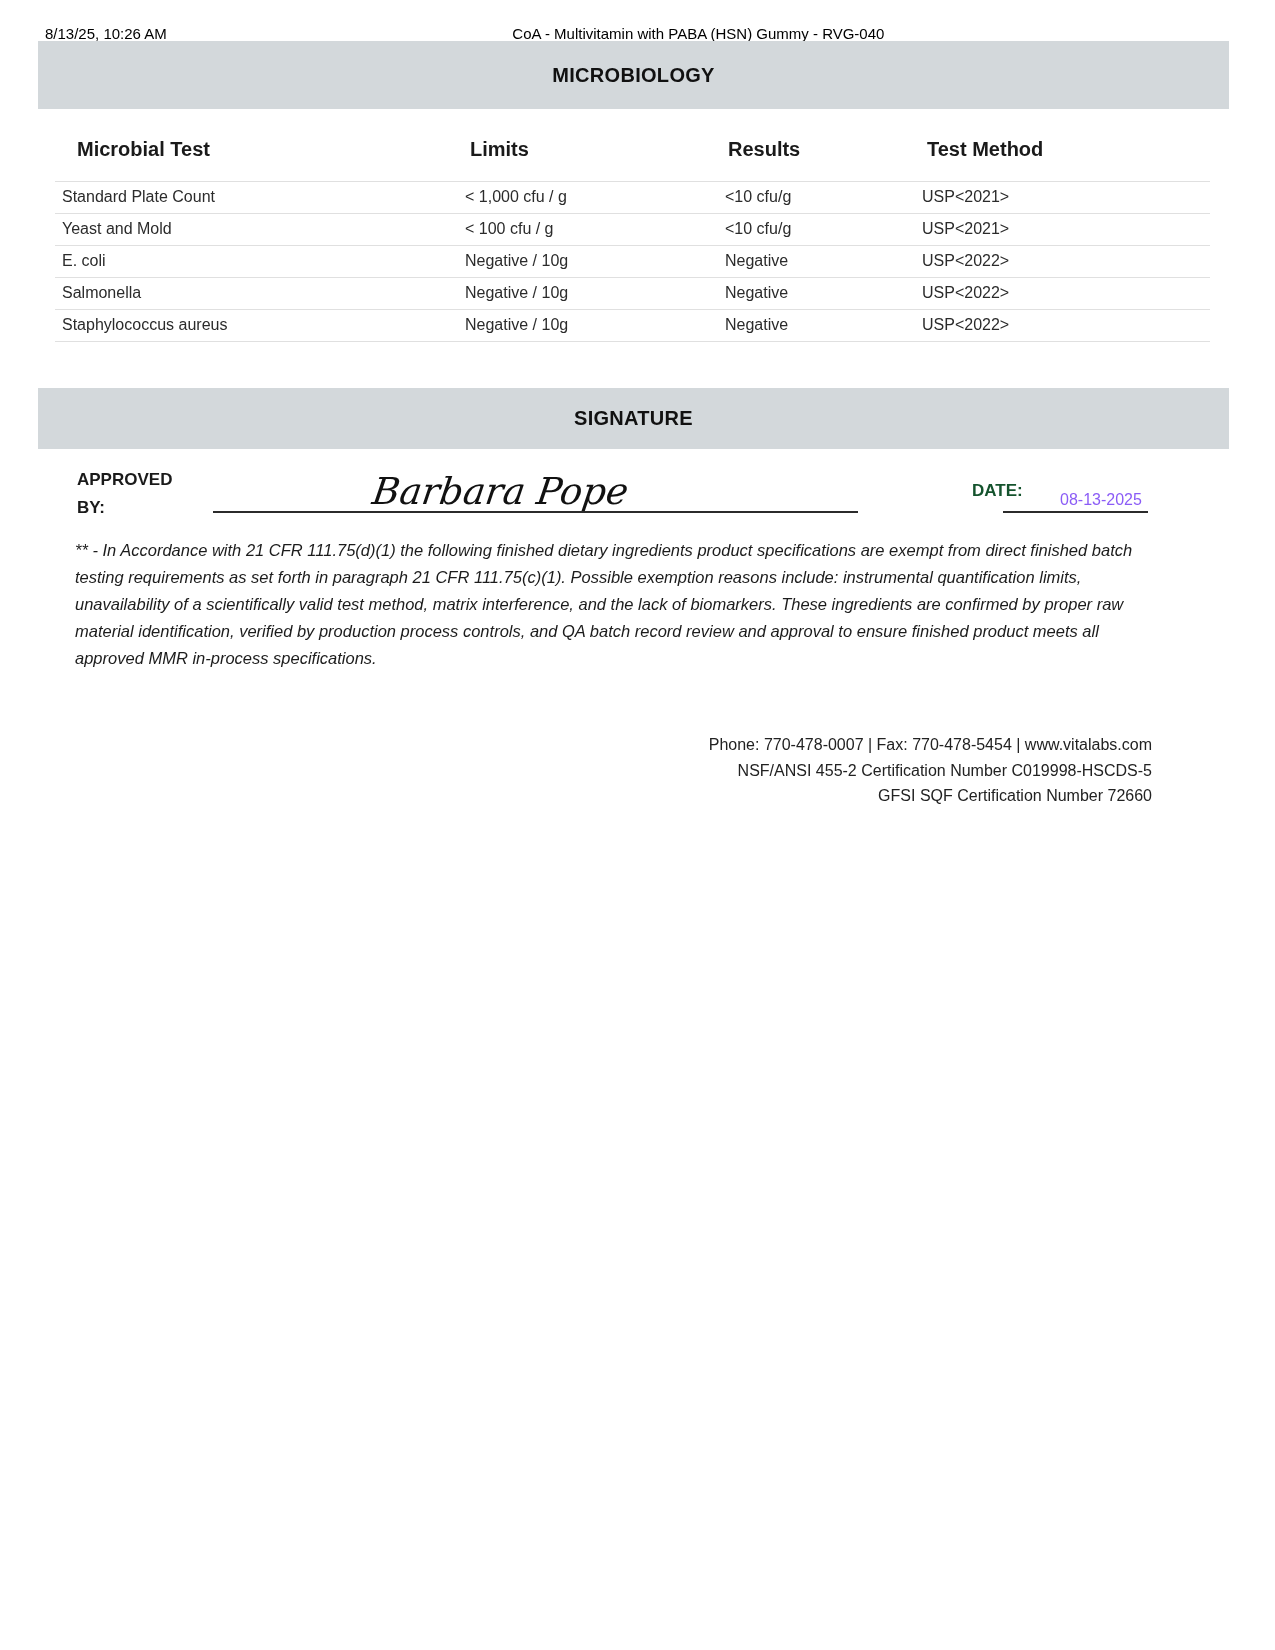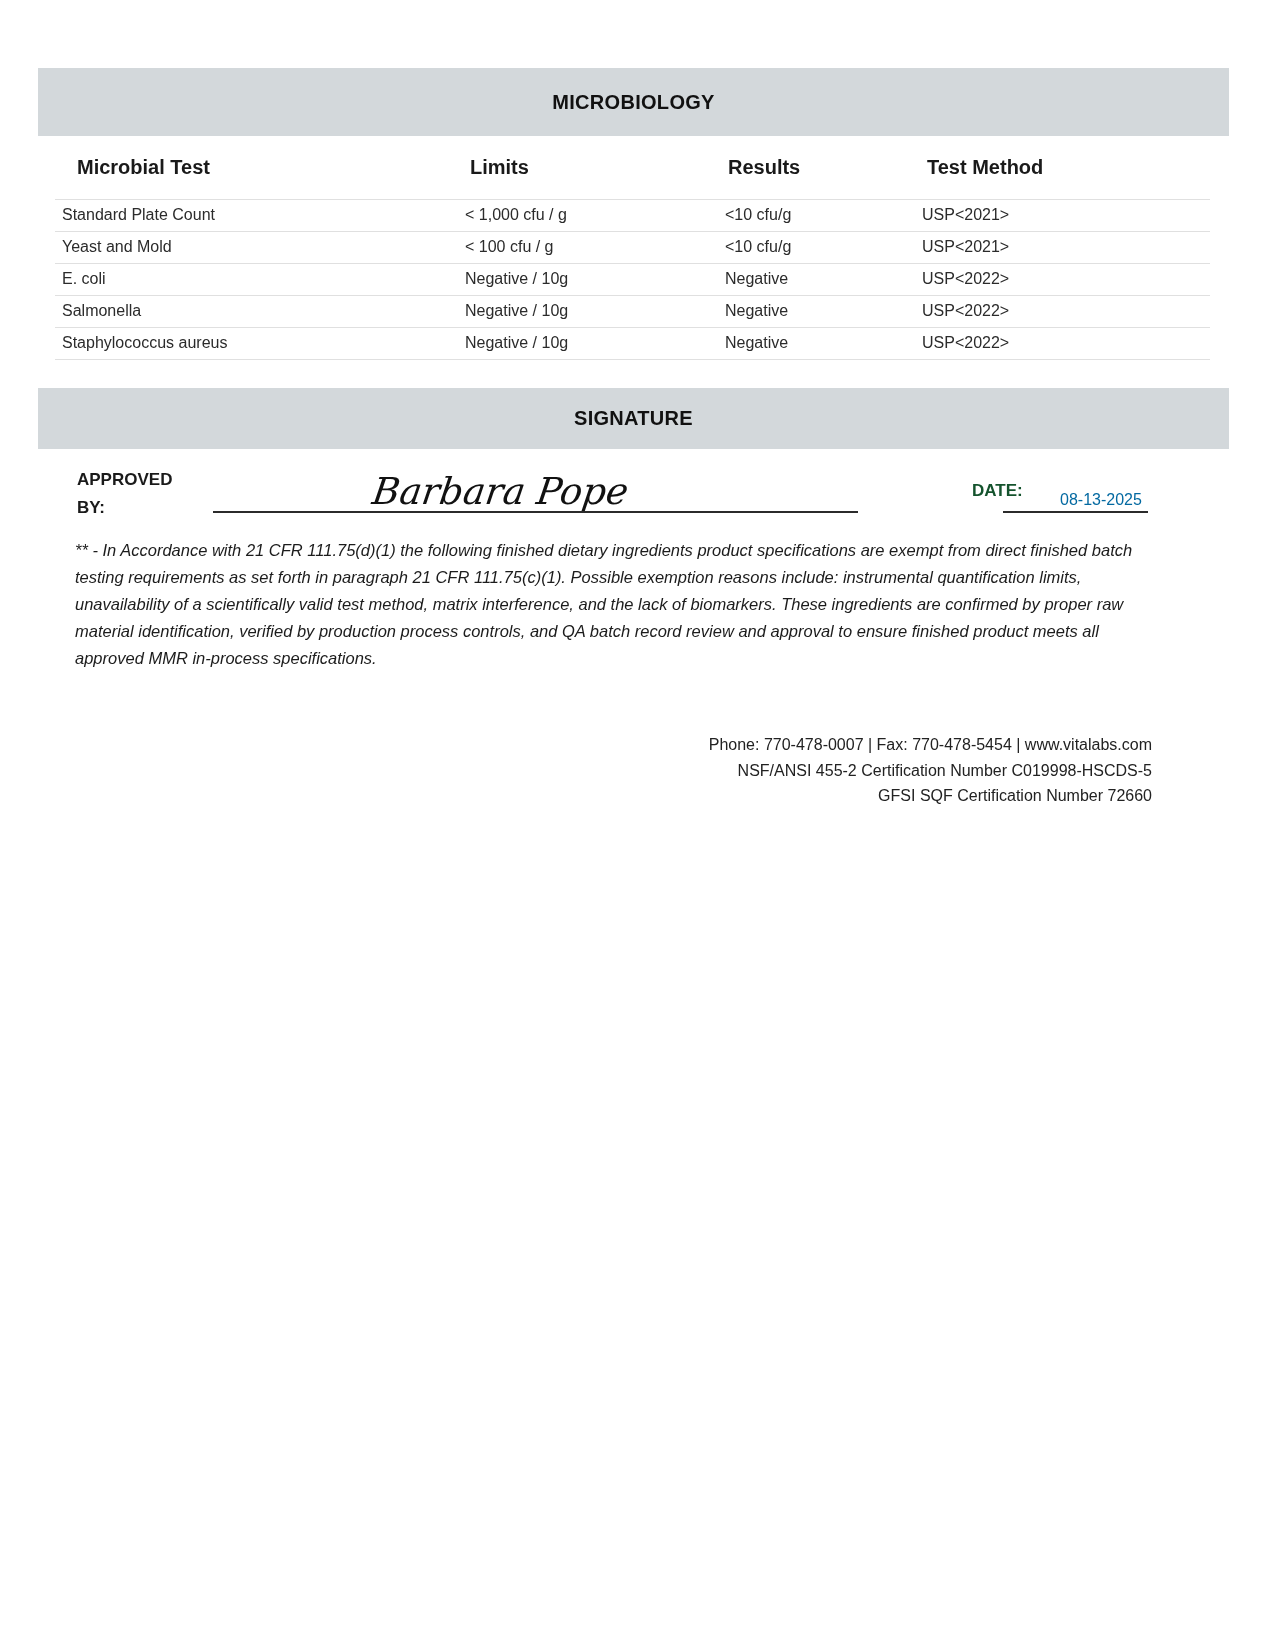--- a/index.html
+++ b/index.html
@@ -8,60 +8,64 @@
   .page { position:relative; width:1275px; height:1650px; background:#fff; overflow:hidden; }
 
   
   .print-header { position:absolute; top:25px; left:45px; right:45px; display:flex; align-items:baseline; font-size:15px; color:#000; }
   .print-header .ph-date { white-space:nowrap; }
   .print-header .ph-title { flex:1; text-align:center; }
 
   
   .band { position:absolute; left:38px; width:1191px; height:68px; background:#d3d8db; display:flex; align-items:center; justify-content:center; }
   .band-title { font-size:20px; font-weight:bold; color:#111; letter-spacing:0.3px; }
-  .band-micro { top:68px; }
+  .band-micro { top:41px; }
   .band-sig { top:388px; height:61px; }
 
   
-  .micro-table { position:absolute; left:55px; top:136px; width:1155px; border-collapse:collapse; table-layout:fixed; }
+  .micro-table { position:absolute; left:55px; top:118px; width:1155px; border-collapse:collapse; table-layout:fixed; }
   .micro-table col.c1 { width:410px; }
   .micro-table col.c2 { width:260px; }
   .micro-table col.c3 { width:197px; }
   .micro-table col.c4 { width:288px; }
   .micro-table th { font-size:20px; font-weight:bold; color:#1a1a1a; text-align:left; height:63px; vertical-align:middle; }
   .micro-table th.h1 { padding-left:22px; }
   .micro-table th.h2 { padding-left:5px; }
   .micro-table th.h3 { padding-left:3px; }
   .micro-table th.h4 { padding-left:5px;margin-left:46px; }
   .micro-table td { font-size:16px; color:#2b2b2b; height:32px; vertical-align:middle; border-top:1px solid #e0e0e0; }
   .micro-table tr:last-child td { border-bottom:1px solid #e0e0e0; }
   .micro-table td.d1 { padding-left:7px; }
 
   
   .approved-label { position:absolute; left:77px; top:466px; font-size:17px; font-weight:bold; color:#1a1a1a; line-height:28px; }
   .sig-line { position:absolute; left:213px; top:511px; width:645px; height:2px; background:#2b2b2b; }
   .sig-name { position:absolute; left:213px; top:470px; width:645px; text-align:center; padding-right:70px;
               font-family:"DejaVu Serif", serif; font-style:italic; font-size:37px; color:#111;
               transform:skewX(-8deg); white-space:nowrap; }
   .date-label { position:absolute; left:972px; top:481px; font-size:17px; font-weight:bold; color:#14532d; }
-  .date-value { position:absolute; left:1060px; top:491px; font-size:16px; color:#0369a1; }
+  .date-value { position:absolute; left:1060px; top:491px; font-size:16px; color:#8b5cf6; }
   .date-line { position:absolute; left:1003px; top:511px; width:145px; height:2px; background:#2b2b2b; }
 
   
   .disclaimer { position:absolute; left:53px; top:537px; width:1095px; font-size:16.5px; font-style:italic; line-height:27px; color:#1c1c1c;margin-left:22px; }
 
   
   .footer { position:absolute; top:732px; right:123px; text-align:right; font-size:16px; color:#222; line-height:25.5px; }
   .footer .company { font-weight:bold; color:#111; }
 </style>
 </head>
 <body>
 
 <div class="page">
 
+  <div class="print-header">
+    <span class="ph-date">8/13/25, 10:26 AM</span>
+    <span class="ph-title">CoA - Multivitamin with PABA (HSN) Gummy - RVG-040</span>
+  </div>
 
   <div class="band band-micro">
     <span class="band-title">MICROBIOLOGY</span>
   </div>
 
   <table class="micro-table">
     <colgroup>
         <col class="c1">
         <col class="c2">
         <col class="c3">

